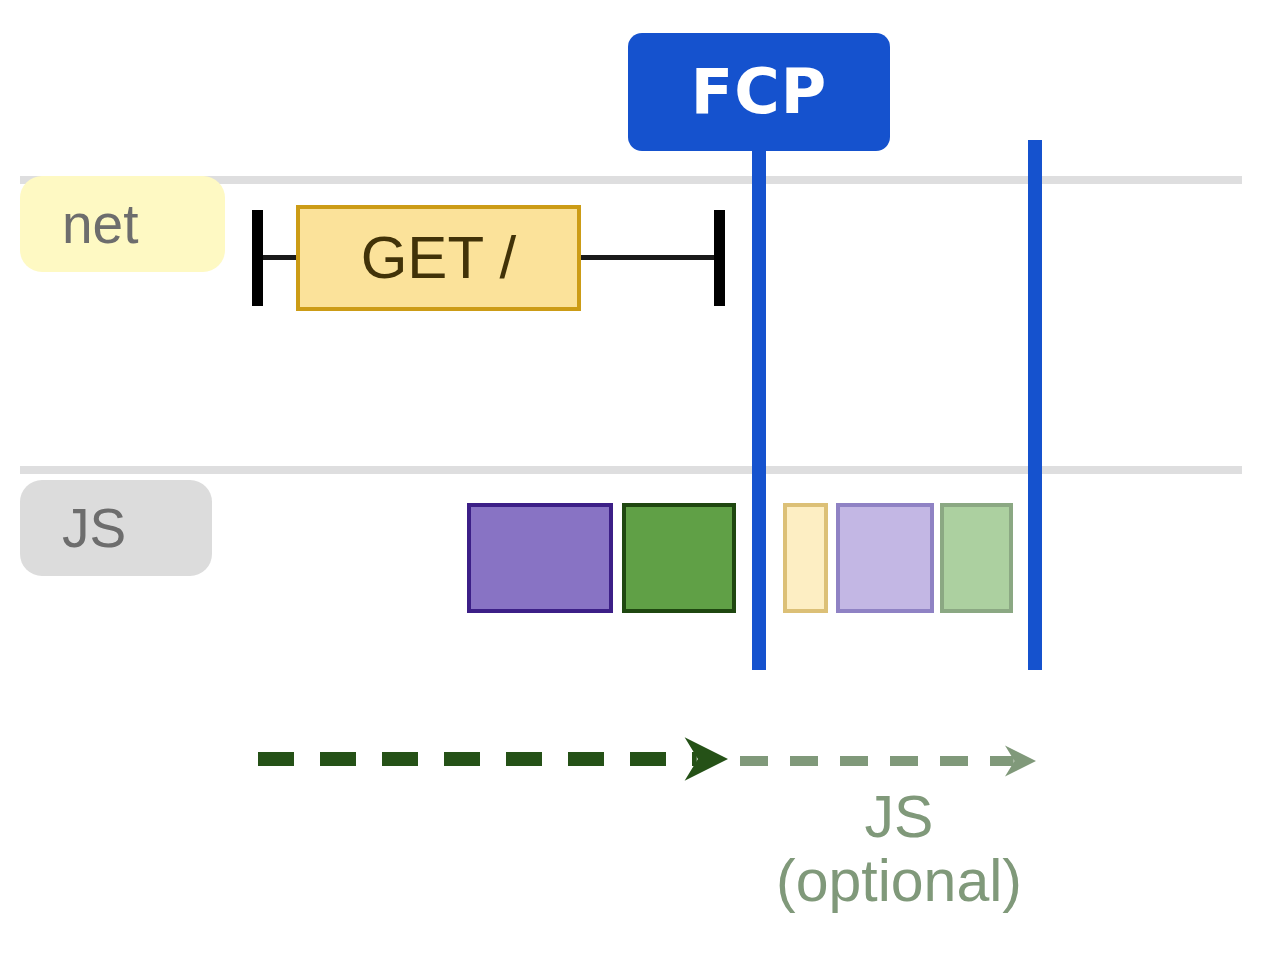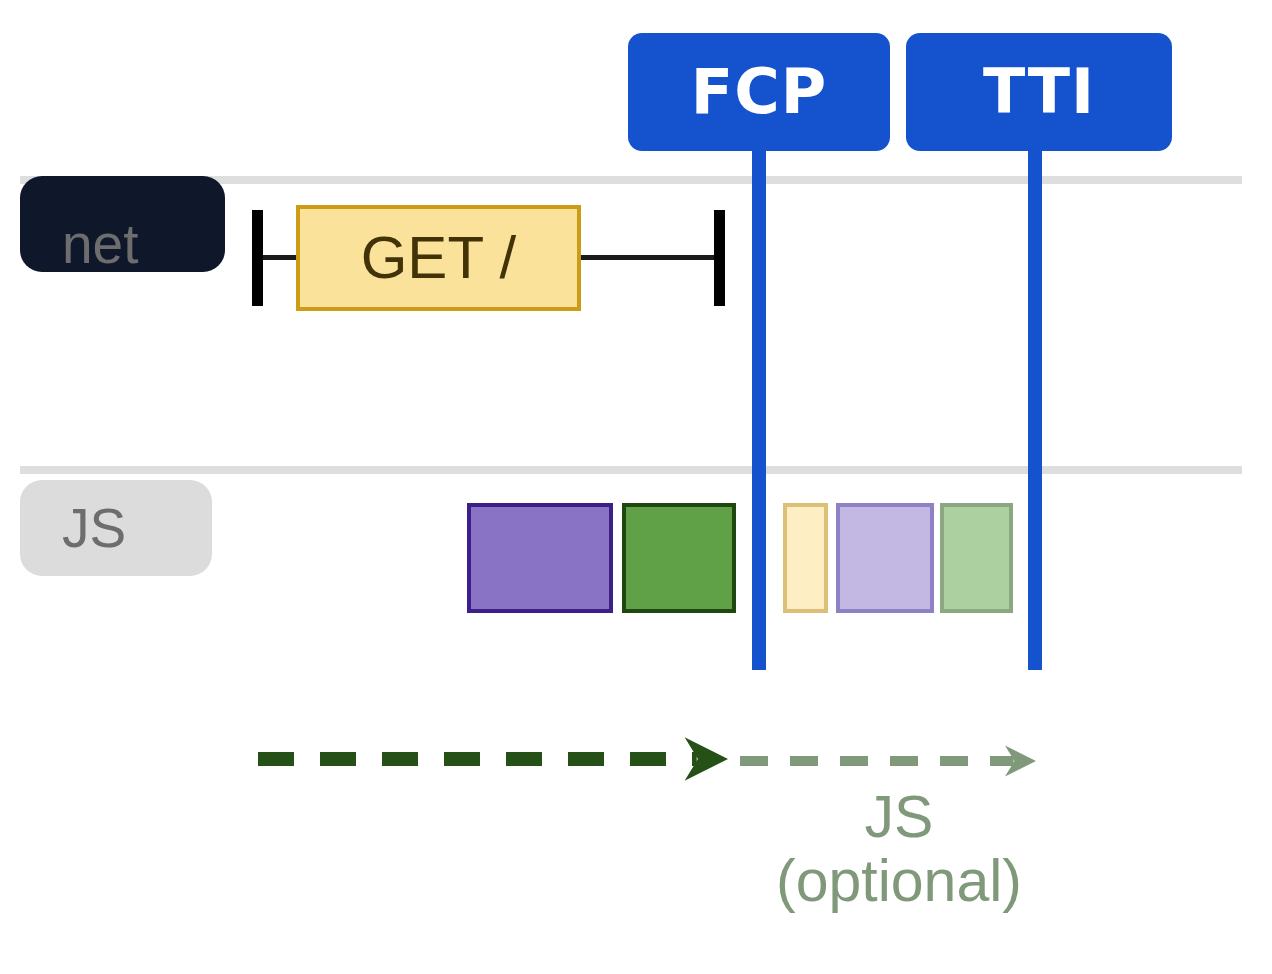--- a/index.html
+++ b/index.html
@@ -114,21 +114,21 @@
   }
 </style>
 </head>
 <body>
 
 <div id="canvas" style="width: 1272px; height: 974px; background: rgb(255, 255, 255);">
 
   <div class="lane-rail" id="rail-net" style="left: 20px; top: 176px; width: 1222px; height: 8px; background: rgb(222, 222, 223);"></div>
   <div class="lane-rail" id="rail-js" style="left: 20px; top: 466px; width: 1222px; height: 8px; background: rgb(222, 222, 223);"></div>
 
-  <div class="lane-chip" id="chip-net" style="left: 20px; top: 176px; width: 205px; height: 96px; background: #0f172a; align-items: flex-end;">
+  <div class="lane-chip" id="chip-net" style="left: 20px; top: 176px; width: 205px; height: 96px; background: #fef9c3;">
     <span class="lane-chip-label" style="color: rgb(109, 109, 109);">net</span>
   </div>
   <div class="lane-chip" id="chip-js" style="left: 20px; top: 480px; width: 192px; height: 96px; background: rgb(220, 220, 220);">
     <span class="lane-chip-label" style="color: rgb(109, 109, 109);">JS</span>
   </div>
 
   <div class="net-connector" id="net-connector" style="left: 252px; top: 255px; width: 473px; height: 5px;"></div>
   <div class="net-cap" id="net-cap-start" style="left: 252px; top: 210px; width: 11px; height: 96px; background: rgb(0, 0, 0);"></div>
   <div class="net-cap" id="net-cap-end" style="left: 714px; top: 210px; width: 11px; height: 96px; background: rgb(0, 0, 0);"></div>
   <div class="request-box" id="request-box" style="left: 296px; top: 205px; width: 285px; height: 106px; background: rgb(251, 226, 154); border-color: rgb(204, 156, 22);">
@@ -140,23 +140,20 @@
   <div class="task-block" id="task-2" style="left: 783px; top: 503px; width: 45px; height: 110px; background: rgb(253, 238, 195); border: 4px solid rgb(220, 192, 119);"></div>
   <div class="task-block" id="task-3" style="left: 836px; top: 503px; width: 98px; height: 110px; background: rgb(195, 183, 228); border: 4px solid rgb(143, 130, 196);"></div>
   <div class="task-block" id="task-4" style="left: 940px; top: 503px; width: 73px; height: 110px; background: rgb(172, 208, 160); border: 4px solid rgb(139, 168, 131);"></div>
 
   <div class="marker-line" id="marker-line-0" style="left: 752px; top: 140px; width: 14px; height: 530px; background: rgb(21, 82, 206);"></div>
   <div class="marker-line" id="marker-line-1" style="left: 1028px; top: 140px; width: 14px; height: 530px; background: rgb(21, 82, 206);"></div>
 
   <div class="marker-flag" id="marker-flag-0" style="left: 628px; top: 33px; width: 262px; height: 118px; background: rgb(21, 82, 206);">
     <span class="marker-flag-label">FCP</span>
   </div>
-  <div class="marker-flag" id="marker-flag-1" style="left: 906px; top: 33px; width: 266px; height: 118px; background: rgb(21, 82, 206);">
-    <span class="marker-flag-label">TTI</span>
-  </div>
 
   <svg class="phase-arrow" id="phase-arrow-0" xmlns="http://www.w3.org/2000/svg" viewBox="0 0 470 46" style="left: 258px; top: 736px; width: 470px; height: 46px;">
       <line x1="0" y1="23" x2="438.752" y2="23" stroke="#255117" stroke-width="14" stroke-dasharray="36 26" stroke-linecap="butt"></line>
       <polygon points="470,23 426.6,1.3000000000000007 439.90000000000003,23 426.6,44.7" fill="#255117"></polygon>
     </svg>
 
   <svg class="phase-arrow" id="phase-arrow-1" xmlns="http://www.w3.org/2000/svg" viewBox="0 0 296 34" style="left: 740px; top: 744px; width: 296px; height: 34px;">
       <line x1="0" y1="17" x2="273.68" y2="17" stroke="#80997a" stroke-width="10" stroke-dasharray="28 22" stroke-linecap="butt"></line>
       <polygon points="296,17 265,1.5 274.5,17 265,32.5" fill="#80997a"></polygon>
     </svg>

